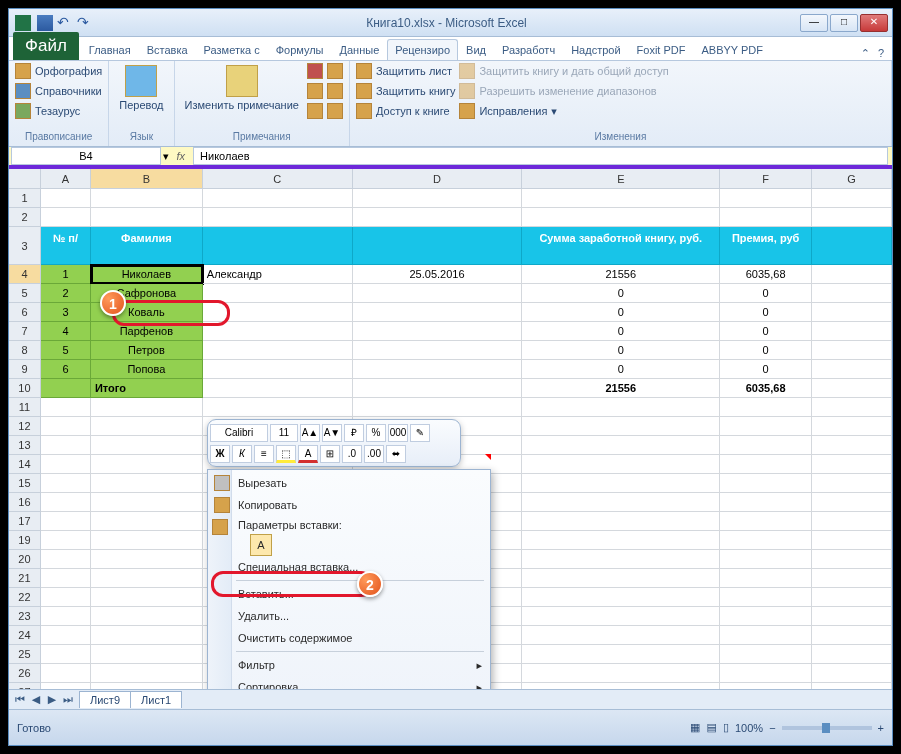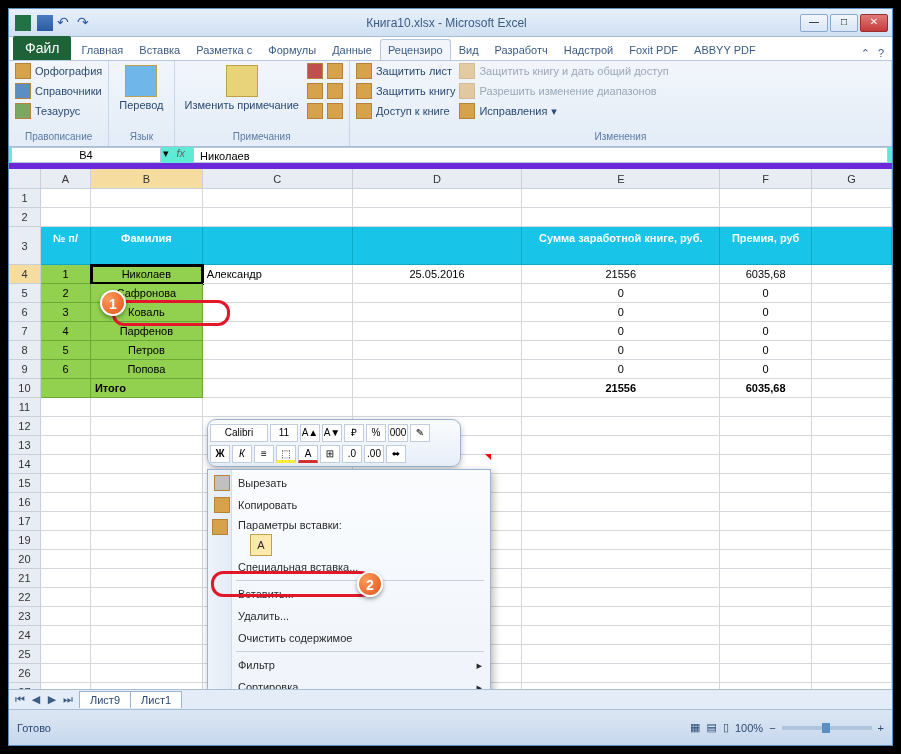--- a/index.html
+++ b/index.html
@@ -10,37 +10,37 @@
 .excel-ico{width:16px;height:16px;margin:0 6px;background:#217346;display:inline-block;}
 .qat{display:flex;gap:4px;align-items:center;}
 .qat span{width:16px;height:16px;display:inline-block;}
 .qico-save{background:linear-gradient(#4a7cc0,#2c5aa0);}
 .qico-undo,.qico-redo{color:#2c5aa0;font-size:14px;line-height:14px;}
 .win-title{flex:1;text-align:center;color:#3b5c84;font-size:12px;}
 .win-btns{display:flex;gap:2px;margin-right:4px;}
 .win-btn{width:28px;height:18px;border:1px solid #8aa8cc;border-radius:2px;background:linear-gradient(#f3f7fc,#d7e5f5);text-align:center;line-height:14px;font-size:10px;}
 .win-close{background:linear-gradient(#e07a7a,#c73a3a);color:#fff;border-color:#963030;}
 .ribbon-tabs{height:24px;background:#fff;display:flex;align-items:flex-end;padding-left:4px;border-bottom:1px solid #b6c8de;}
-.file-tab{background:#1e6337;color:#fff;padding:4px 12px;font-size:14px;border-radius:2px 2px 0 0;margin-right:2px;}
+.file-tab{background:#1e6337;color:#fff;padding:4px 12px;font-size:17px;border-radius:2px 2px 0 0;margin-right:2px;}
 .rtab{padding:4px 7px;color:#3b5c84;font-size:11px;border:1px solid transparent;border-bottom:none;cursor:pointer;}
 .rtab.active{background:#f2f6fb;border-color:#b6c8de;border-radius:3px 3px 0 0;}
 .ribbon-help{margin-left:auto;margin-right:8px;display:flex;gap:8px;color:#3b5c84;}
 .ribbon{height:86px;background:linear-gradient(#f2f6fb,#e3ecf7);border-bottom:1px solid #a7bdd6;display:flex;}
 .rgroup{border-right:1px solid #c7d6e9;padding:2px 6px;display:flex;flex-direction:column;}
 .rgroup-body{flex:1;display:flex;gap:4px;align-items:flex-start;}
 .rgroup-label{text-align:center;color:#5a7aa3;font-size:10px;padding-bottom:2px;}
 .rcol{display:flex;flex-direction:column;gap:4px;}
 .ritem{display:flex;align-items:center;gap:4px;color:#2b4a74;white-space:nowrap;}
 .rico{width:16px;height:16px;display:inline-block;background:#d6a24b;border:1px solid #b5843a;}
 .rico.red{background:#c05050;}
 .rico.gr{background:#7aa85e;}
 .rico.bl{background:#5b8ec1;}
 .rbigbtn{display:flex;flex-direction:column;align-items:center;gap:2px;padding:2px 4px;color:#2b4a74;}
 .rbigico{width:32px;height:32px;background:#e8d27a;border:1px solid #c0a048;}
-.namebox-row{height:22px;display:flex;border-bottom:6px solid #6d28d9;background:#5eead4;}
+.namebox-row{height:22px;display:flex;align-items:center;border-bottom:4px solid #6d28d9;background:#fef9c3;}
 .namebox{width:150px;border:1px solid #b6c8de;background:#fff;margin:0 2px;padding:2px 6px;display:flex;align-items:center;justify-content:center;}
 .fx{padding:0 8px;color:#666;font-style:italic;}
 .formula{flex:1;border:1px solid #b6c8de;background:#fff;padding:2px 6px;margin-right:4px;}
 .sheet-area{flex:1;position:relative;overflow:hidden;background:#fff;}
 .colhdr-row{display:flex;height:20px;}
 .corner{width:32px;background:#e8edf3;border-right:1px solid #c7d0db;border-bottom:1px solid #c7d0db;}
 .colhdr{background:#e8edf3;border-right:1px solid #c7d0db;border-bottom:1px solid #c7d0db;text-align:center;line-height:20px;color:#333;}
 .colhdr.sel{background:#f7dca0;}
 .grid-row{display:flex;height:19px;}
 .rowhdr{width:32px;background:#e8edf3;border-right:1px solid #c7d0db;border-bottom:1px solid #c7d0db;text-align:center;line-height:19px;color:#333;}
@@ -255,21 +255,21 @@
           <div class="cell cF"></div>
           <div class="cell cG"></div>
         </div>
 
     <div class="grid-row hdr">
       <div class="rowhdr">3</div>
       <div class="cell cA">№ п/</div>
       <div class="cell cB">Фамилия</div>
       <div class="cell cC"></div>
       <div class="cell cD"></div>
-      <div class="cell cE">Сумма заработной книге, руб.</div>
+      <div class="cell cE">Сумма заработной книгу, руб.</div>
       <div class="cell cF">Премия, руб</div>
       <div class="cell cG"></div>
     </div>
 
     <div id="data-rows">
           <div class="grid-row data row4">
             <div class="rowhdr sel">4</div>
   <div class="cell cA a">1</div>
   <div class="cell cB b">Николаев</div>
   <div class="cell cC">Александр</div>

